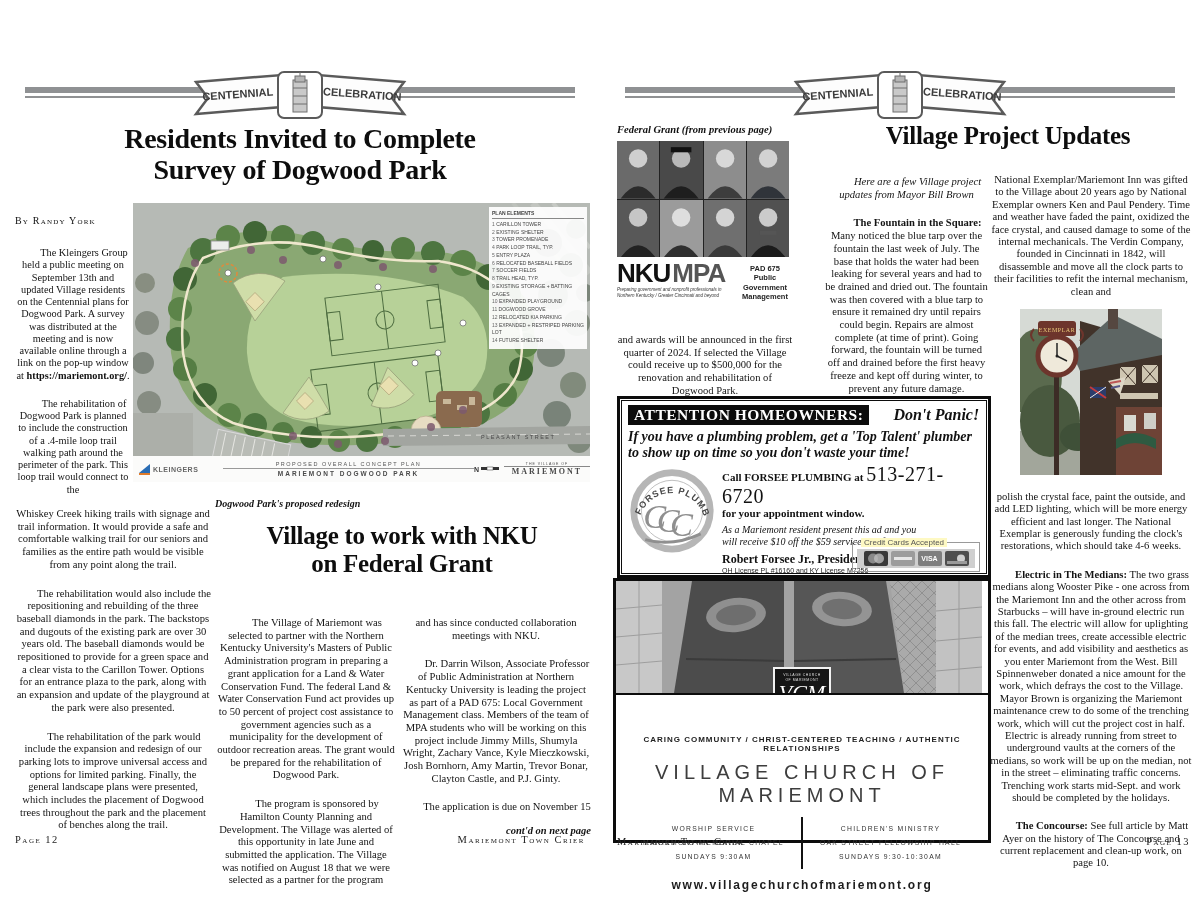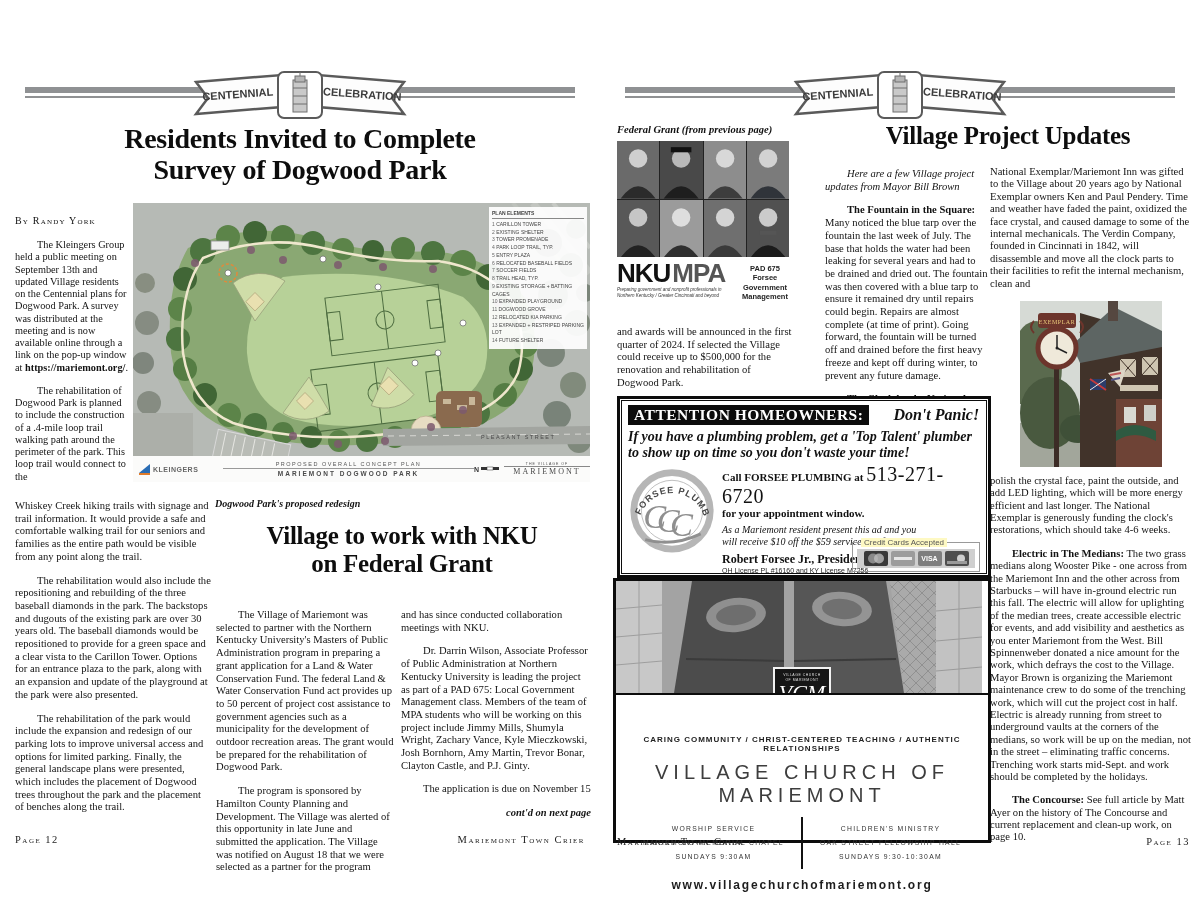--- a/index.html
+++ b/index.html
@@ -12,42 +12,42 @@
   .rule1{position:absolute;height:6px;background:#8f9193;}
   .rule2{position:absolute;height:2px;background:#8f9193;}
 
   
   .h1{font-weight:bold;text-align:center;font-size:28px;line-height:1.1;letter-spacing:-0.3px;color:#0d0d0d;}
   .h2{font-weight:bold;text-align:center;font-size:25px;line-height:1.1;letter-spacing:-0.3px;color:#0d0d0d;}
   .sc{font-variant:small-caps;letter-spacing:1.2px;}
 
   
   .col{font-size:10.6px;line-height:1.2;color:#131313;}
-  .col p{margin:8px 0 11px;}
+  .col p{margin:16px 0 11px;text-align:center;}
   .ind{text-indent:22px;}
   .lead{font-weight:bold;}
   .contd{font-weight:bold;font-style:italic;text-align:right;font-size:10.5px;margin-top:10px;}
   .footer{position:absolute;display:flex;justify-content:space-between;
           font-variant:small-caps;font-size:10.5px;letter-spacing:1.5px;color:#222;font-family:Liberation Serif, serif;}
 
   
   .map-box{position:absolute;background:#f4f4f2;overflow:hidden;}
   .map-legend{position:absolute;top:4px;right:3px;width:92px;background:rgba(255,255,255,.93);
               font-family:"Liberation Sans",sans-serif;font-size:5px;line-height:1.55;color:#444;padding:3px 3px 4px;}
   .map-legend .lt{font-weight:bold;border-bottom:.5px solid #888;margin-bottom:2px;font-size:5px;}
   .map-legend ol{margin:0;padding:0;list-style:none;counter-reset:li;}
   .map-legend li::before{counter-increment:li;content:counter(li) "  ";color:#666;}
   .map-strip{position:absolute;left:0;right:0;bottom:0;height:26px;background:#fbfbfa;
              display:flex;align-items:center;font-family:"Liberation Sans",sans-serif;}
   .plan-titles{flex:1;text-align:center;color:#555;}
   .plan-t1{font-size:5.5px;letter-spacing:1.5px;}
   .plan-t2{font-size:6.5px;letter-spacing:2px;font-weight:bold;color:#4a4a4a;border-top:.5px solid #999;margin-top:1px;padding-top:1px;}
   .village-mark{width:86px;text-align:center;color:#4a4a4a;}
   .vm-pre{font-size:3.5px;letter-spacing:1px;}
-  .vm-name{font-family:"Liberation Serif",serif;font-size:8px;letter-spacing:2px;font-weight:normal;border-top:.5px solid #888;}
+  .vm-name{font-family:"Liberation Serif",serif;font-size:8px;letter-spacing:2px;font-weight:bold;border-top:.5px solid #888;}
   .kleingers{width:86px;display:flex;align-items:center;gap:2px;padding-left:4px;}
   .map-caption{font-weight:bold;font-style:italic;font-size:10px;}
 
   
   .fgcap{font-weight:bold;font-style:italic;font-size:10.5px;}
   .photo-grid{position:absolute;display:grid;grid-template-columns:repeat(4,1fr);grid-template-rows:repeat(2,1fr);gap:1px;background:#222;}
   .photo-grid .cell{position:relative;overflow:hidden;}
   .photo-grid svg{display:block;width:100%;height:100%;}
   .nku-row{position:absolute;display:flex;align-items:flex-start;}
   .nku-logo{flex:1;}
@@ -413,21 +413,21 @@
     <div class="nku-row" style="left:17px;top:260px;width:174px;">
       <div class="nku-logo">
         <div class="nku-word"><span class="nku-k">NKU</span><span style="display:inline-block;width:2px;"></span><span class="nku-m">MPA</span></div>
         <div class="nku-tag">
           <span style="display:block">Preparing government and nonprofit professionals in</span>
           <span style="display:block">Northern Kentucky / Greater Cincinnati and beyond</span>
         </div>
       </div>
       <div class="pad-block">
         <span style="display:block">PAD 675</span>
-        <span style="display:block">Forsee</span>
+        <span style="display:block">Public</span>
         <span style="display:block">Government</span>
         <span style="display:block">Management</span>
       </div>
     </div>
 
     <div class="abs col" style="left:17px;top:318px;width:176px;">
       <p><span>and awards will be announced in the first quarter of 2024. If selected the Village could receive up to $500,000 for the renovation and rehabilitation of Dogwood Park.</span></p>
     </div>
 
     <div class="abs h2" style="left:222px;top:122px;width:372px;">Village Project Updates</div>

